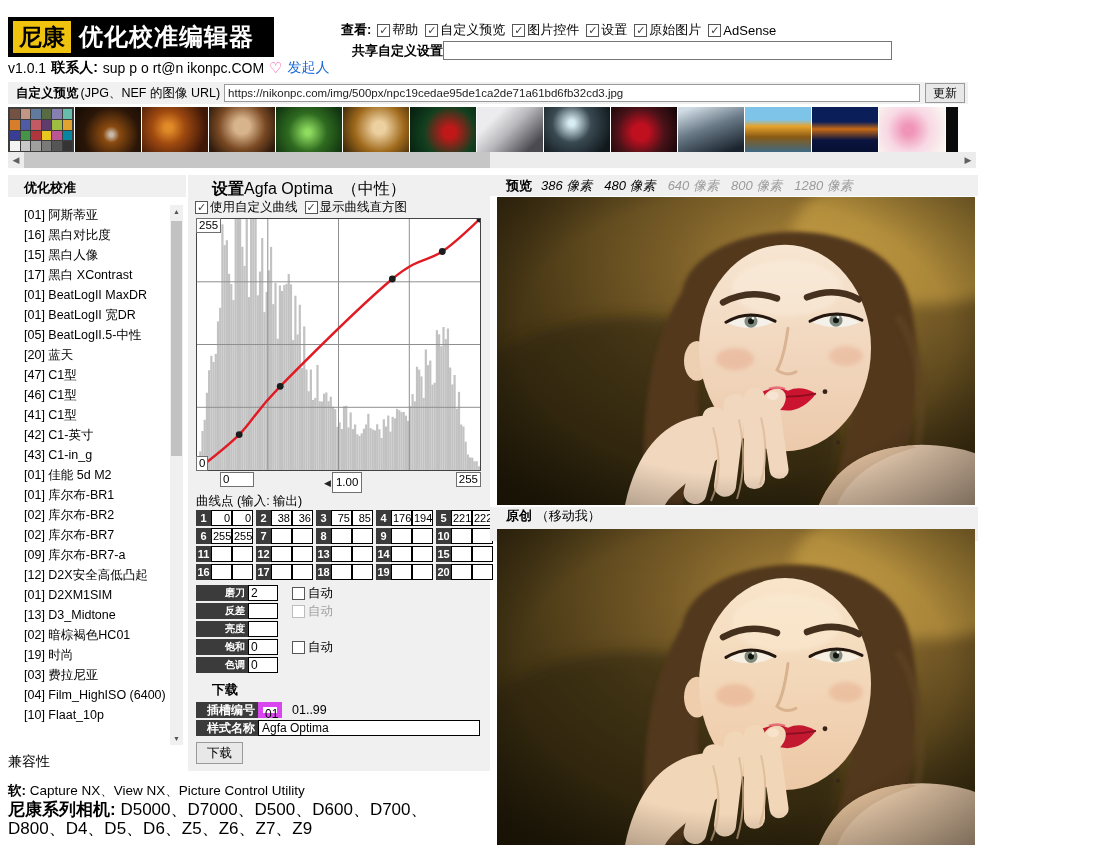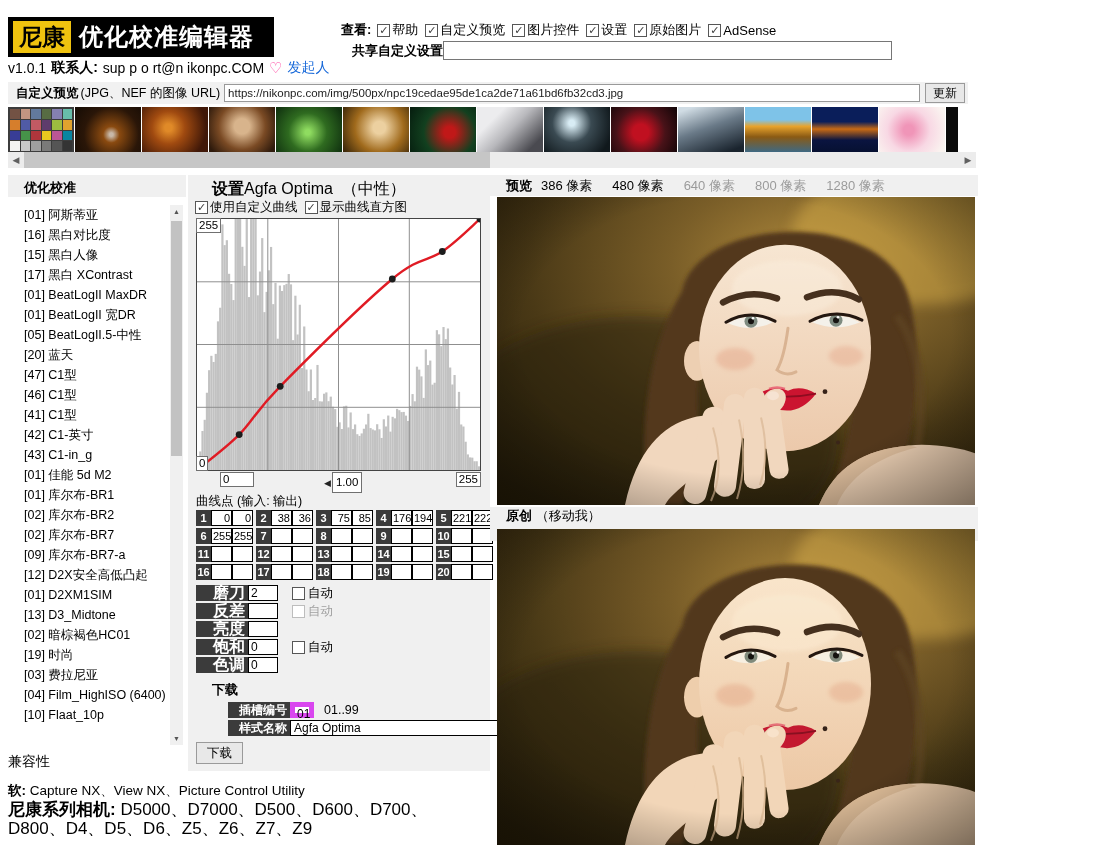--- a/index.html
+++ b/index.html
@@ -75,28 +75,28 @@
   #gamma-box{position:static;border:1px solid #707070;background:#fff;padding:3px 3px;line-height:13px;}
   #x-max-box{right:0;top:0;}
   #curve-points-label{position:absolute;left:8px;top:318px;font-size:12.5px;}
   #curve-table{position:absolute;left:8px;top:335px;width:288px;}
   .ct-row{display:flex;gap:3px;margin-bottom:2px;}
   .ct-group{display:flex;}
   .ct-badge{width:15px;background:#3b3b3b;color:#fff;font-weight:bold;font-size:11px;text-align:center;line-height:16px;}
   .ct-cell{width:21px;height:16px;border:1px solid #000;background:#fff;font-size:11px;text-align:right;padding:0 1px;line-height:14px;box-sizing:border-box;}
   #sliders{position:absolute;left:8px;top:410px;}
   .slider-row{display:flex;align-items:center;height:16px;margin-bottom:2px;font-size:12.5px;}
-  .slider-badge{width:52px;background:#3b3b3b;color:#fff;font-weight:bold;font-size:16px;text-align:right;padding-right:3px;line-height:16px;box-sizing:border-box;}
+  .slider-badge{width:52px;background:#3b3b3b;color:#fff;font-weight:bold;font-size:10px;text-align:right;padding-right:3px;line-height:16px;box-sizing:border-box;}
   .slider-input{width:30px;height:16px;border:1px solid #000;background:#fff;font-size:12px;padding:0 2px;line-height:14px;box-sizing:border-box;}
   .auto-wrap{display:inline-flex;align-items:center;margin-left:14px;}
   .auto-wrap .cb{margin-right:3px;}
   .auto-label.disabled{color:#a0a0a0;}
   #download-title{position:absolute;left:24px;top:506px;font-size:13px;font-weight:bold;}
   #slot-row{position:absolute;left:8px;top:527px;display:flex;align-items:center;font-size:12.5px;}
-  .dl-badge{width:62px;background:#3b3b3b;color:#fff;font-weight:bold;font-size:12px;text-align:right;padding-right:3px;line-height:16px;box-sizing:border-box;margin-left:32px;}
+  .dl-badge{width:62px;background:#3b3b3b;color:#fff;font-weight:bold;font-size:12px;text-align:right;padding-right:3px;line-height:16px;box-sizing:border-box;}
   #slot-input{width:24px;height:16px;border:5px solid #d946ef;background:#fff;font-size:12px;padding:0 2px;line-height:14px;box-sizing:border-box;}
   #slot-hint{margin-left:10px;}
   #name-row{position:absolute;left:8px;top:545px;display:flex;align-items:center;font-size:12.5px;}
   #name-input{width:222px;height:16px;border:1px solid #000;background:#fff;font-size:12px;padding:0 3px;line-height:14px;box-sizing:border-box;}
   #download-btn{position:absolute;left:8px;top:567px;height:22px;font-size:12.5px;padding:2px 10px;background:#e8e8e8;border:1px solid #9a9a9a;font-family:inherit;cursor:pointer;}
   
   #preview-header{left:490px;top:175px;width:488px;height:21px;background:#f0f0f0;display:flex;align-items:center;gap:9px;padding-left:16px;box-sizing:border-box;font-size:13px;}
   #preview-title{font-weight:bold;}
   .size-link{cursor:pointer;}
   .size-link.inactive{color:#9b9b9b;}
@@ -566,21 +566,21 @@
   </div>
   <div id="name-row">
     <span class="dl-badge">样式名称</span>
     <span id="name-input">Agfa Optima</span>
   </div>
   <button id="download-btn">下载</button>
 </div>
 
 <div class="abs" id="preview-header">
   <span id="preview-title">预览</span>
-  <span id="preview-sizes" style="display:flex;gap:20px;">
+  <span id="preview-sizes" style="display:flex;gap:12px;font-style:italic;">
       <span class="size-link">386 像素</span>
       <span class="size-link">480 像素</span>
       <span class="size-link inactive">640 像素</span>
       <span class="size-link inactive">800 像素</span>
       <span class="size-link inactive">1280 像素</span>
     </span>
 </div>
 <div class="abs" id="preview-img"><svg viewBox="0 0 478 310" width="100%" height="100%" preserveAspectRatio="none">
   <defs>
     <radialGradient id="bga" cx="65%" cy="22%" r="95%">

